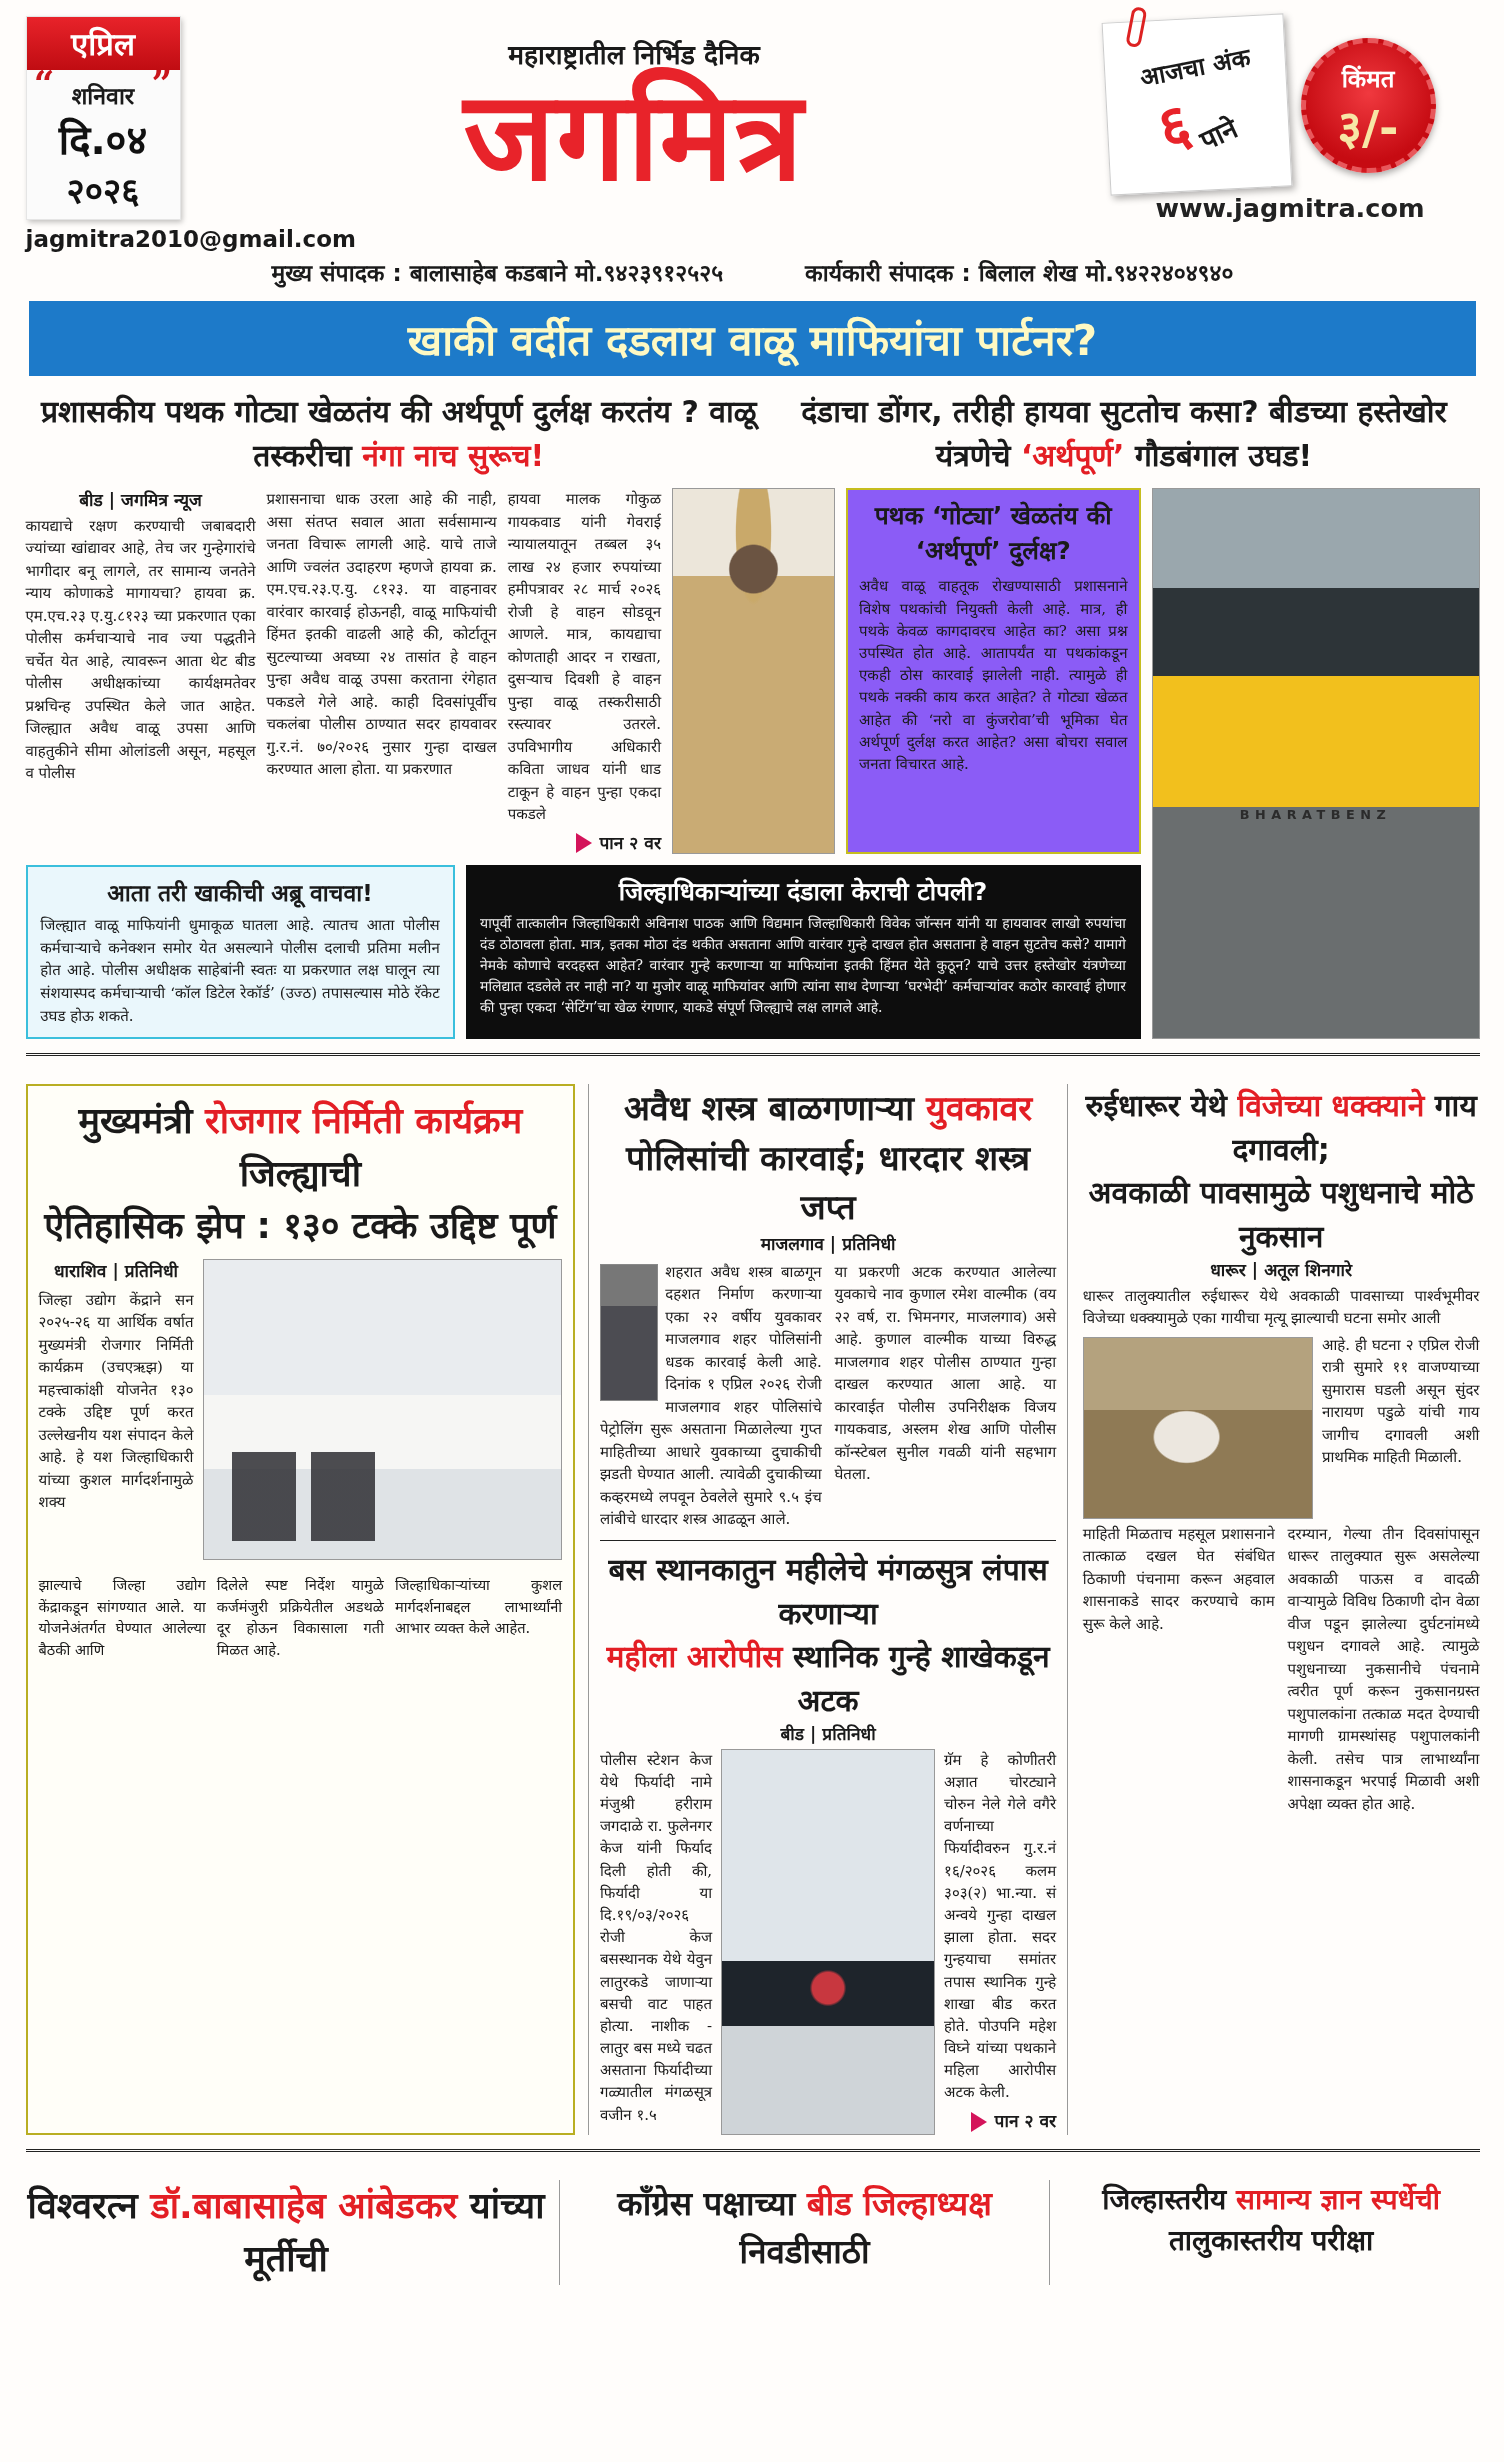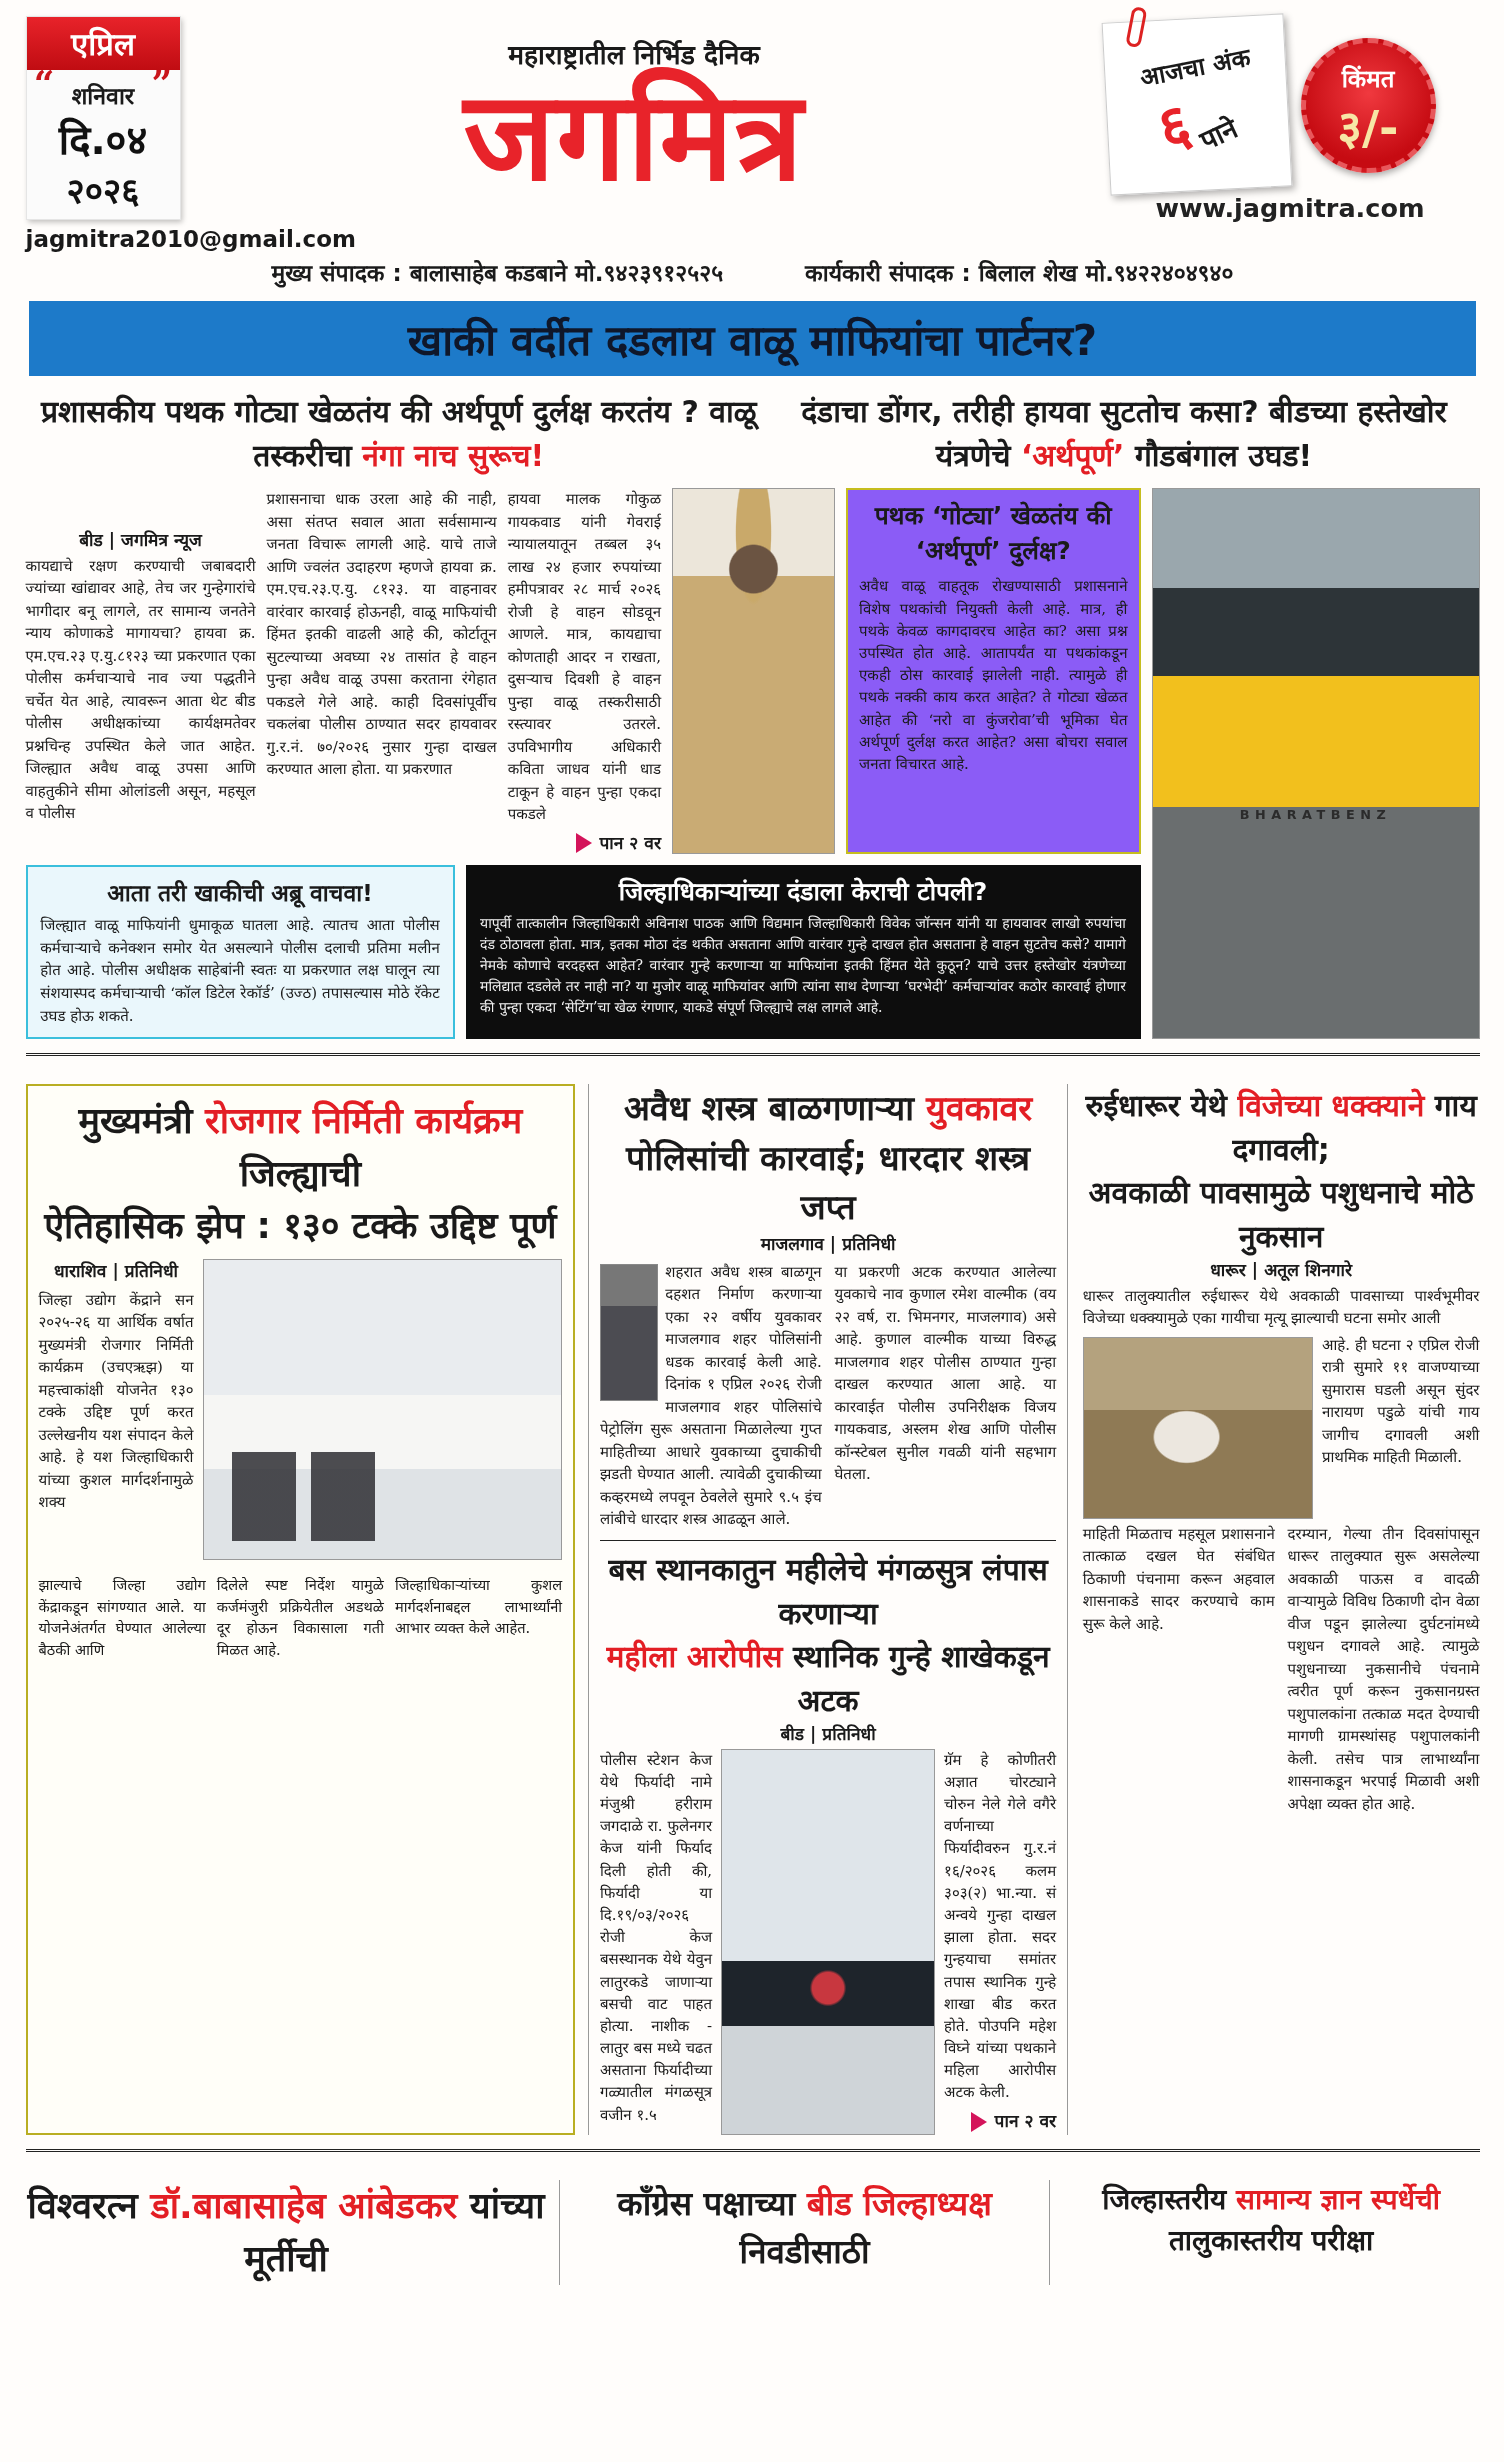--- a/index.html
+++ b/index.html
@@ -31,33 +31,33 @@
   .site { position:absolute; right:55px; bottom:0; font-family:"DejaVu Sans",sans-serif; font-weight:bold; font-size:25.5px; color:#222; }
   .email { font-family:"DejaVu Sans",sans-serif; font-weight:bold; font-size:23px; margin-top:3.6px; }
   .editors { display:flex; justify-content:center; gap:82px; font-family:"DejaVu Sans",sans-serif; font-weight:bold; font-size:23px; padding:3.6px 0 7.3px 0; }
 
   
   .strip { background:#ec0c8c; color:#fff; text-align:center; font-family:"DejaVu Sans",sans-serif; font-weight:bold; font-size:22px; padding:8.2px 0; border-top:1.8px solid #d10a79; }
 
   
   .lead-head { text-align:center; font-family:"DejaVu Sans",sans-serif; font-weight:800; font-size:67px; line-height:1.38; padding:12.8px 0 5.5px 0; color:#121212; }
   .red { color:#e31e24; }
-  .banner { background:#1d7ac9; color:#0f172a; text-align:center; font-family:"DejaVu Sans",sans-serif; font-weight:800; font-size:42px; padding:9px 0; margin:5.5px 3.6px; }
+  .banner { background:#1d7ac9; color:#fef9c3; text-align:center; font-family:"DejaVu Sans",sans-serif; font-weight:800; font-size:42px; padding:9px 0; margin:5.5px 3.6px; }
   .subheads { display:flex; padding:9px 1.8px 5.5px 1.8px; }
   .subhead { font-family:"DejaVu Sans",sans-serif; font-weight:800; font-size:30px; line-height:1.45; text-align:center; }
   .subhead.left { flex:1.05; }
   .subhead.right { flex:1; }
 
   
   .lead-wrap { display:flex; gap:11px; margin-top:5.5px; }
   .lead-left { flex:1; }
   .lead-row { display:flex; gap:11px; }
   .dateline { font-family:"DejaVu Sans",sans-serif; font-weight:bold; font-size:17.3px; text-align:center; margin-bottom:3.6px; }
   .bodytxt { font-size:15px; line-height:1.5; text-align:justify; }
-  .col-a { flex:1.5;margin-top:40px; }
+  .col-a { flex:1.5; }
   .col-b { flex:1.5; }
   .col-c { flex:1.0; }
   .photo { border:0.9px solid #999; }
   .officer-photo { flex:1.05; min-height:233px; background:
       radial-gradient(circle at 50% 18%, #5a4636 0 9%, transparent 9.5%),
       radial-gradient(ellipse at 50% 10%, #c9a96a 0 16%, transparent 17%),
       linear-gradient(180deg,#e8e2d6 0 22%, #cdb astoundingly 0, #c9ab74 22% 100%);
       background: radial-gradient(circle at 50% 22%, #6b5442 0 8%, transparent 8.5%),
       radial-gradient(ellipse at 50% 12%, #c9a96a 0 15%, transparent 16%),
       linear-gradient(180deg,#ece6da 0 24%, #c9ab74 24% 100%); }

